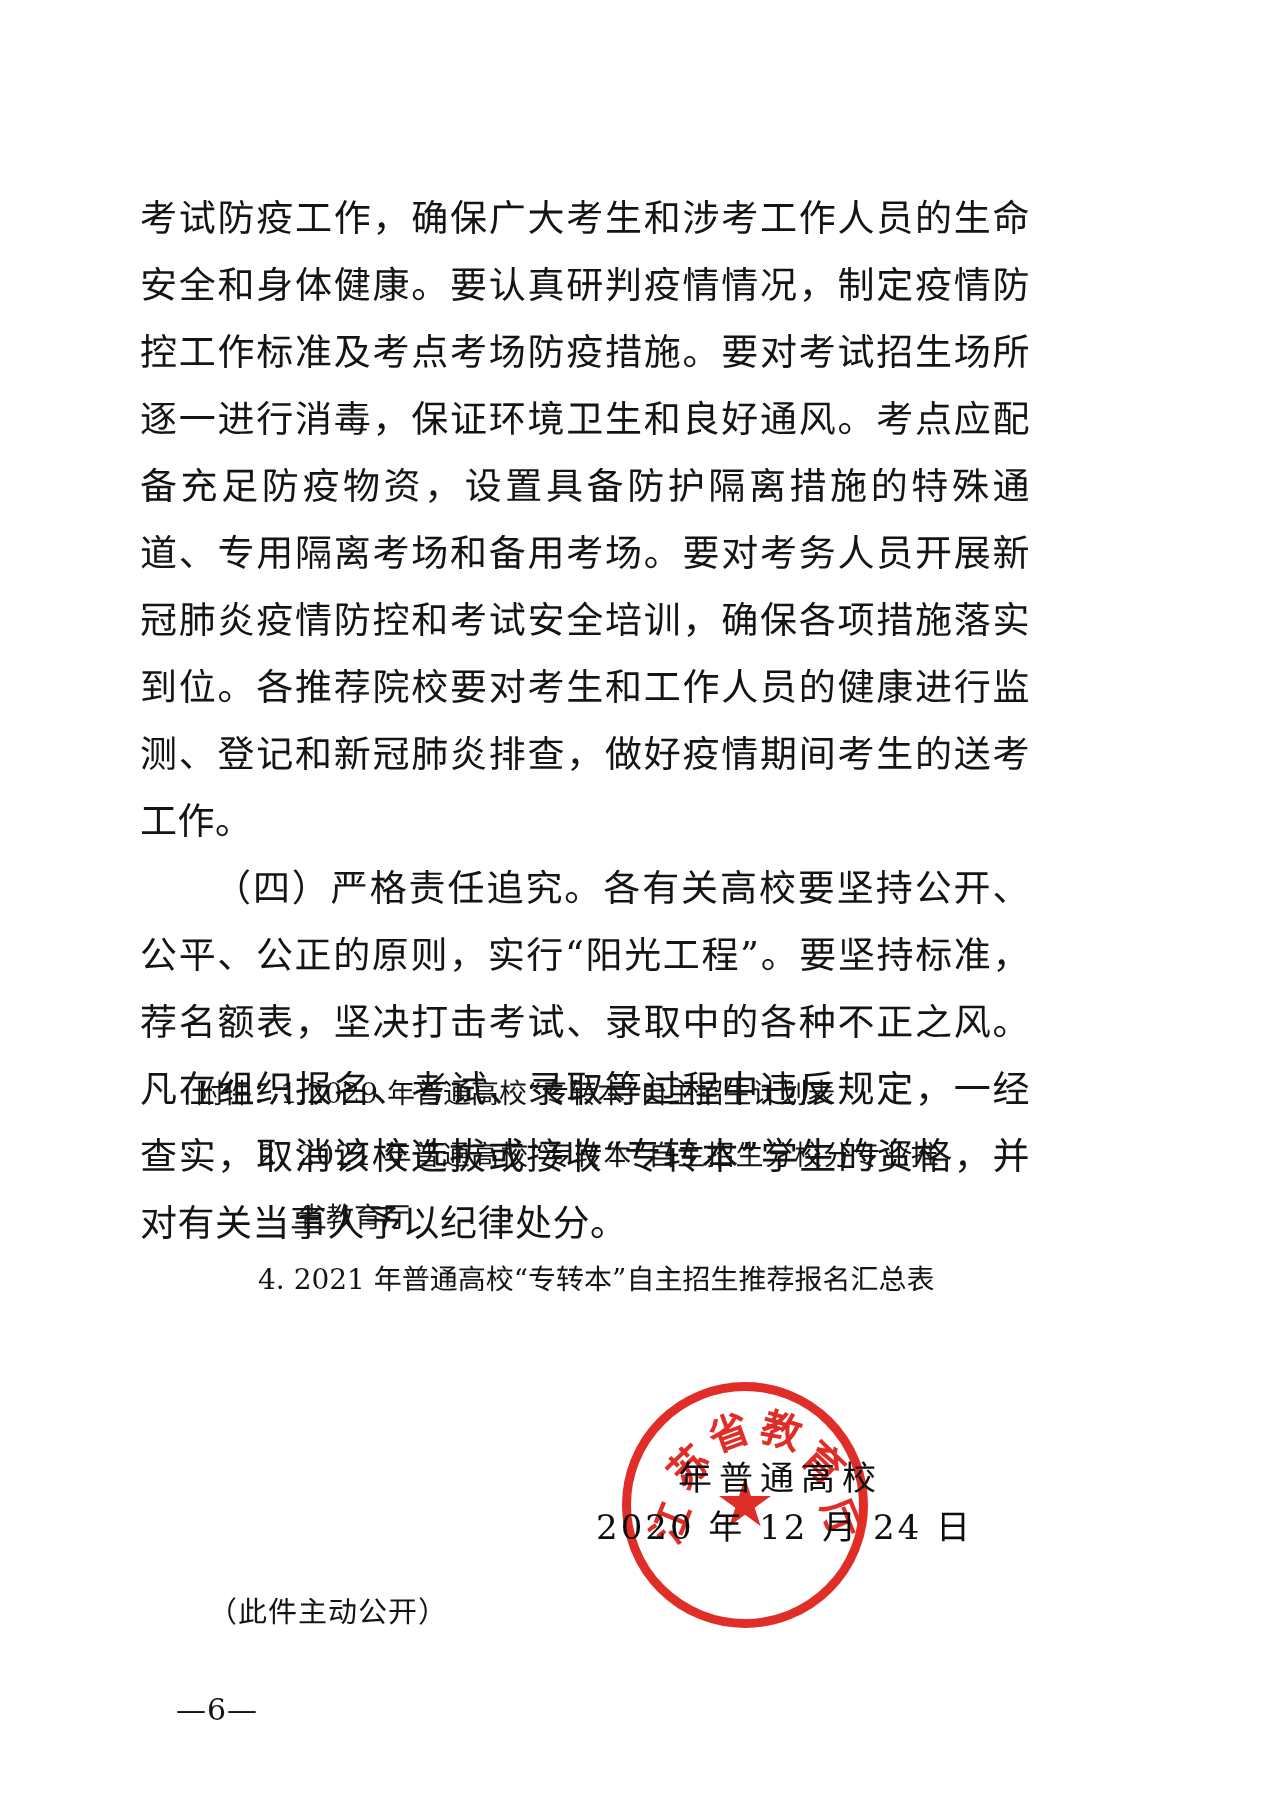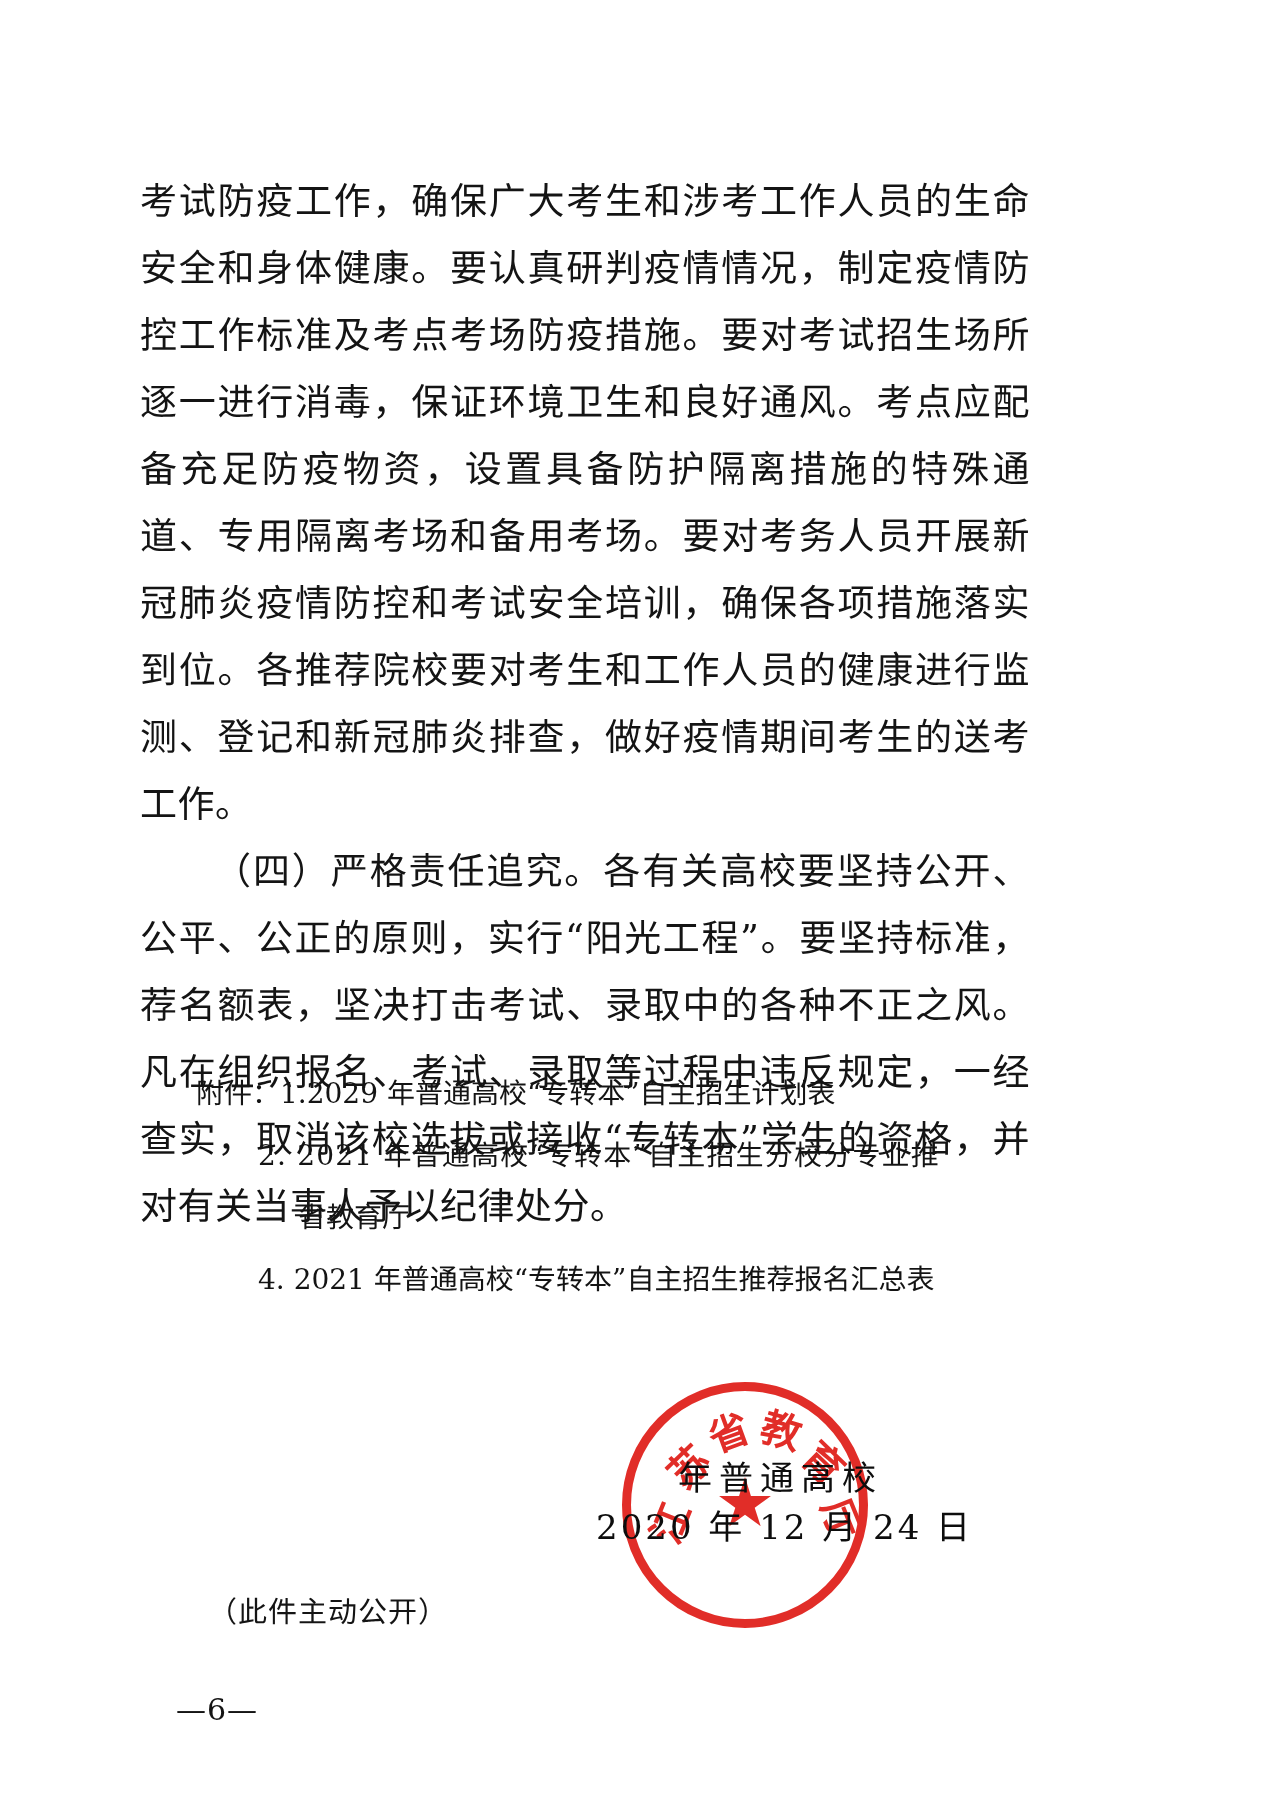--- a/index.html
+++ b/index.html
@@ -18,21 +18,21 @@
     height: 1811px;
     background: #ffffff;
     overflow: hidden;
     box-sizing: border-box;
   }
 
   
   .body-block {
     position: absolute;
     left: 140px;
-    top: 168px;
+    top: 185px;
     width: 890px;
   }
 
   .para {
     margin: 0 0 0 0;
     font-size: 37px;
     line-height: 67px;
     letter-spacing: 0.5px;
     text-align: justify;
     text-justify: inter-character;

